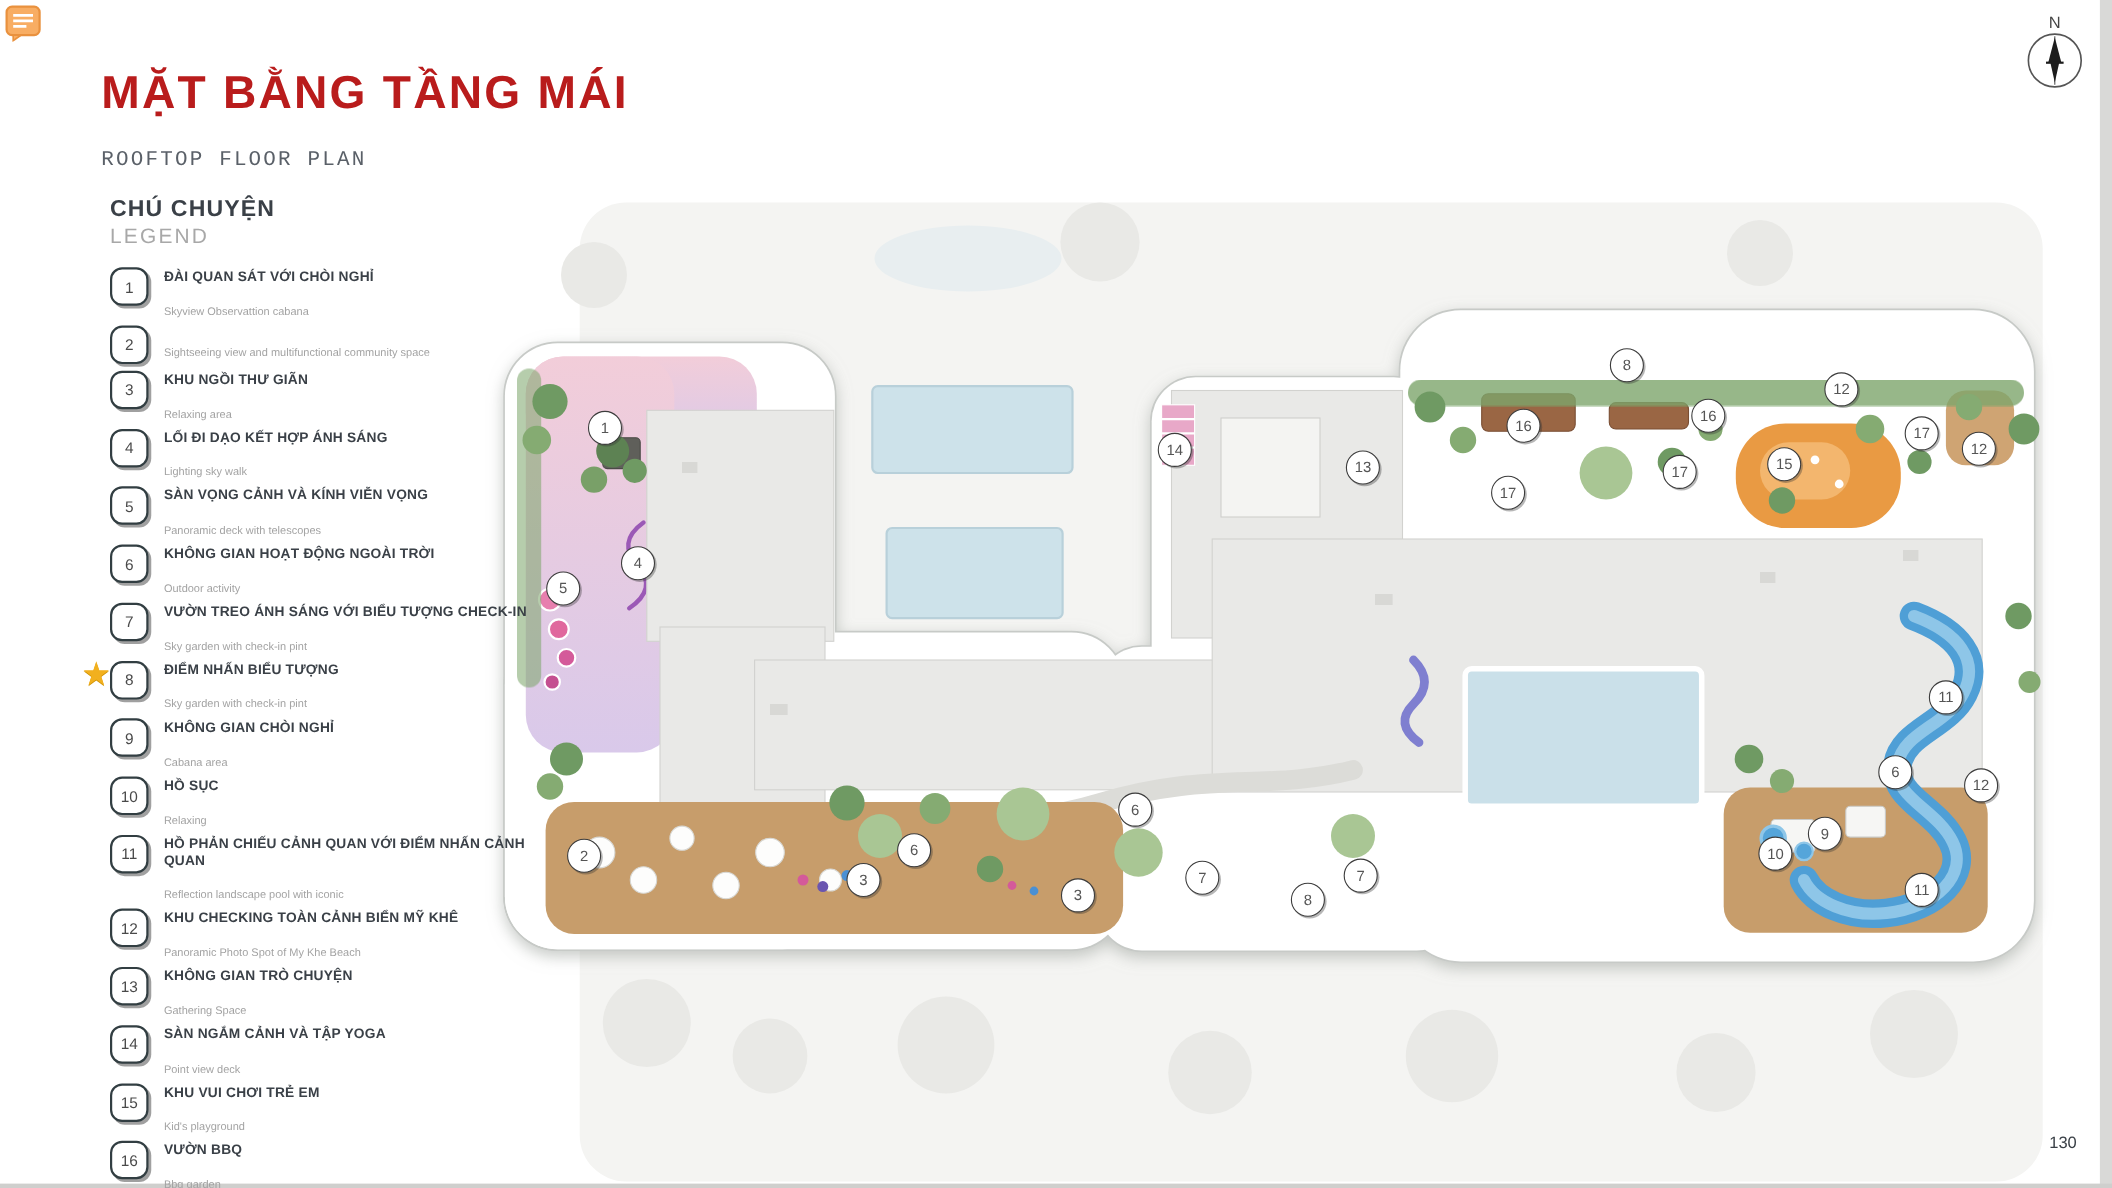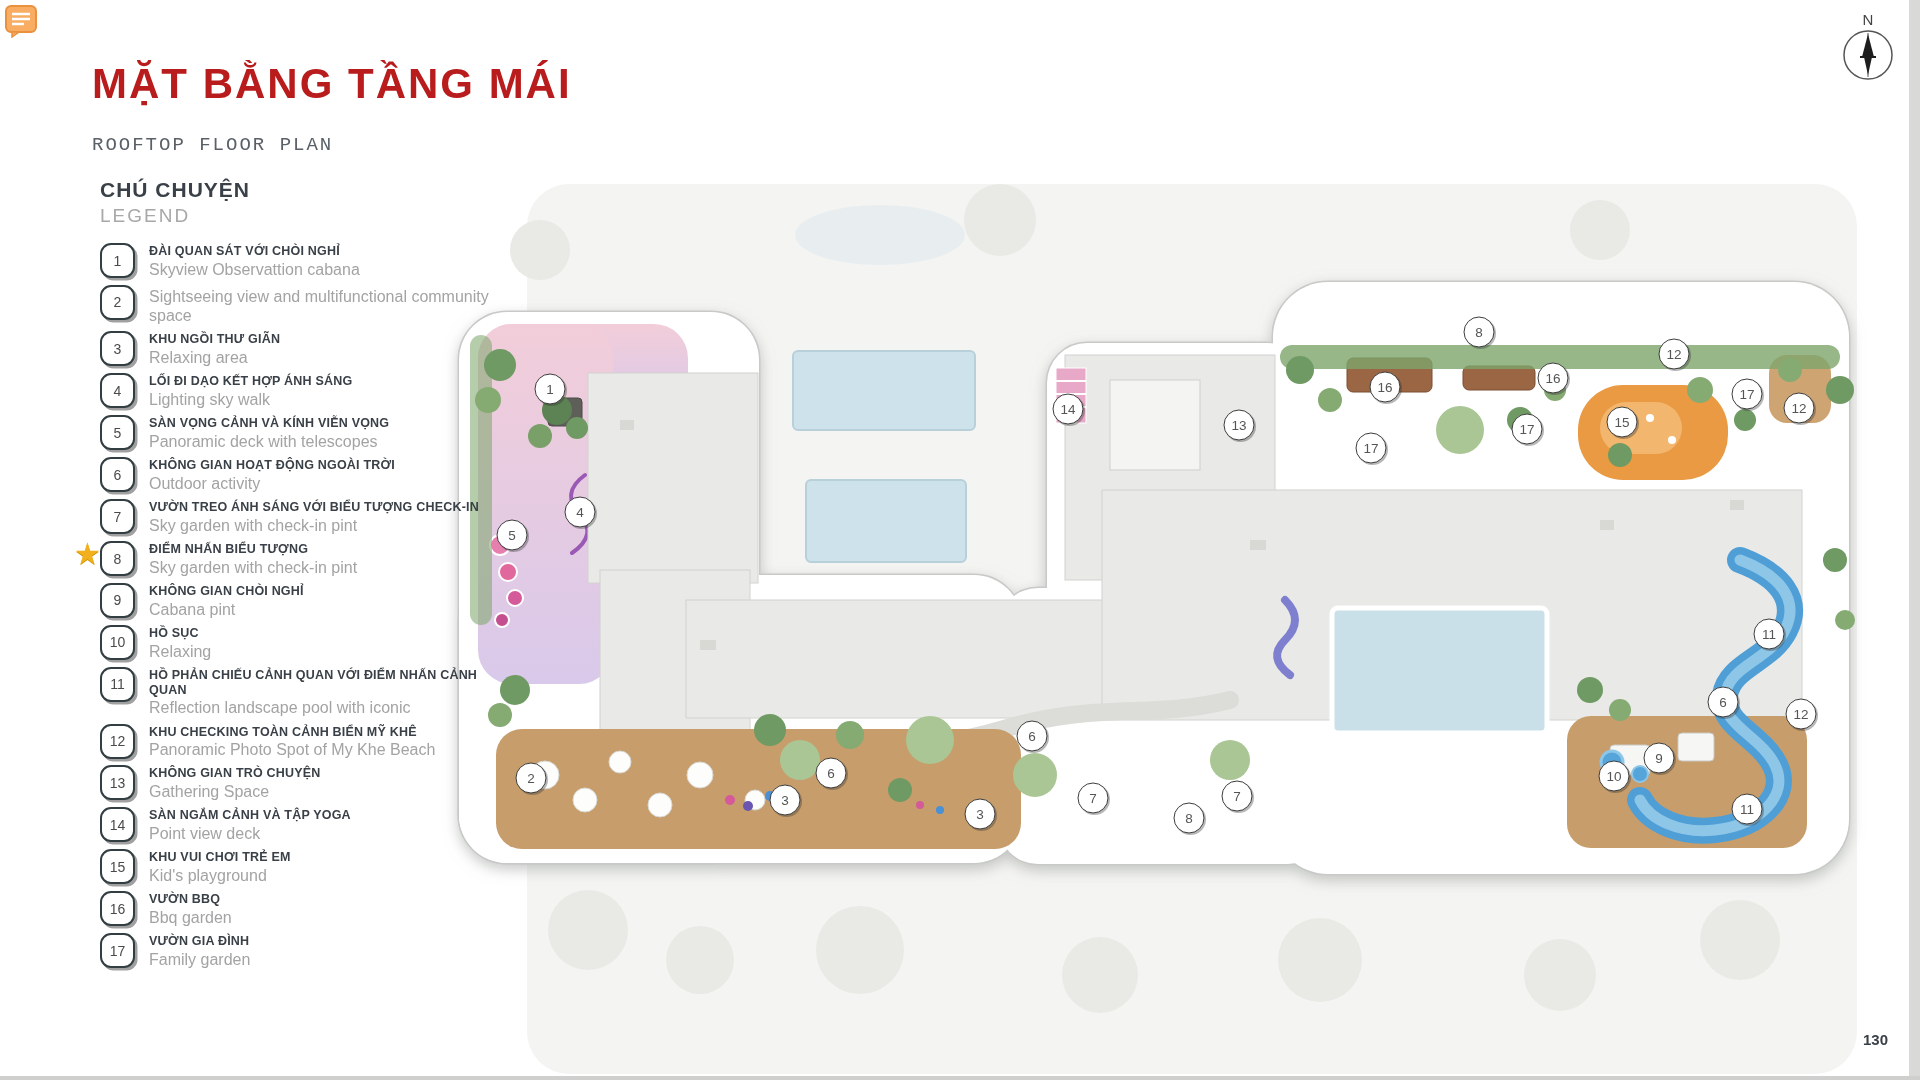--- a/index.html
+++ b/index.html
@@ -29,41 +29,41 @@
     box-shadow:2.5px 2.5px 0 rgba(45,45,45,.45);
     display:flex;align-items:center;justify-content:center;
     font-size:14px;color:#4a4a4a;
   }
   .legend-item.starred .badge::before{
     content:"\2605";position:absolute;left:-28px;top:-4px;
     color:#f2b01e;font-size:30px;line-height:30px;text-shadow:0 1px 0 #cf9200;
   }
   .legend-texts{padding-top:1px;max-width:340px;}
   .legend-vi{font-size:12.5px;font-weight:bold;letter-spacing:.2px;color:#3a4047;line-height:1.18;}
-  .legend-en{font-size:16px;color:#a3a3a3;line-height:1.2;margin-top:1px;}
+  .legend-en{font-size:10px;color:#a3a3a3;line-height:1.2;margin-top:19px;}
 
   
   .plan{position:absolute;left:0;top:0;width:1920px;height:1080px;z-index:1;}
   .plan svg{position:absolute;left:0;top:0;}
   .plan-markers{position:absolute;left:0;top:0;width:1920px;height:1080px;z-index:3;}
   .marker{
     position:absolute;width:29px;height:29px;transform:translate(-50%,-50%);
     background:#ffffff;border:1.6px solid #3c3c3c;border-radius:50%;
     box-shadow:1.5px 1.5px 0 rgba(50,50,50,.35);
     display:flex;align-items:center;justify-content:center;
     font-size:13.5px;color:#555;
   }
   .blob-under{fill:#c7cac7;stroke:#c7cac7;stroke-width:3;}
   .blob-over{fill:#ffffff;}
 
   
   .comment-icon{position:absolute;left:4px;top:4px;z-index:6;cursor:pointer;}
 
   
-  .page-number{position:absolute;right:32px;bottom:32px;font-size:15px;font-weight:bold;color:#3a4047;z-index:5;}
+  .page-number{position:absolute;right:32px;bottom:32px;font-size:15px;font-weight:normal;color:#3a4047;z-index:5;}
 </style>
 </head>
 <body>
 
 <div class="plan">
   <svg width="1920" height="1080" viewBox="0 0 1920 1080">
     <defs>
       <linearGradient id="pinkzone" x1="0" y1="0" x2="0" y2="1">
         <stop offset="0" stop-color="#f2cdd9"></stop>
           <stop offset="1" stop-color="#d9c9ea"></stop>
@@ -363,21 +363,21 @@
       <div class="legend-en">Sky garden with check-in pint</div>
     </div>
   </div>
 
   <div class="legend-item">
     <div class="badge">
           <span>9</span>
         </div>
     <div class="legend-texts">
       <div class="legend-vi">KHÔNG GIAN CHÒI NGHỈ</div>
-      <div class="legend-en">Cabana pint</div>
+      <div class="legend-en">Cabana area</div>
     </div>
   </div>
 
   <div class="legend-item">
     <div class="badge">
           <span>10</span>
         </div>
     <div class="legend-texts">
       <div class="legend-vi">HỒ SỤC</div>
       <div class="legend-en">Relaxing</div>

